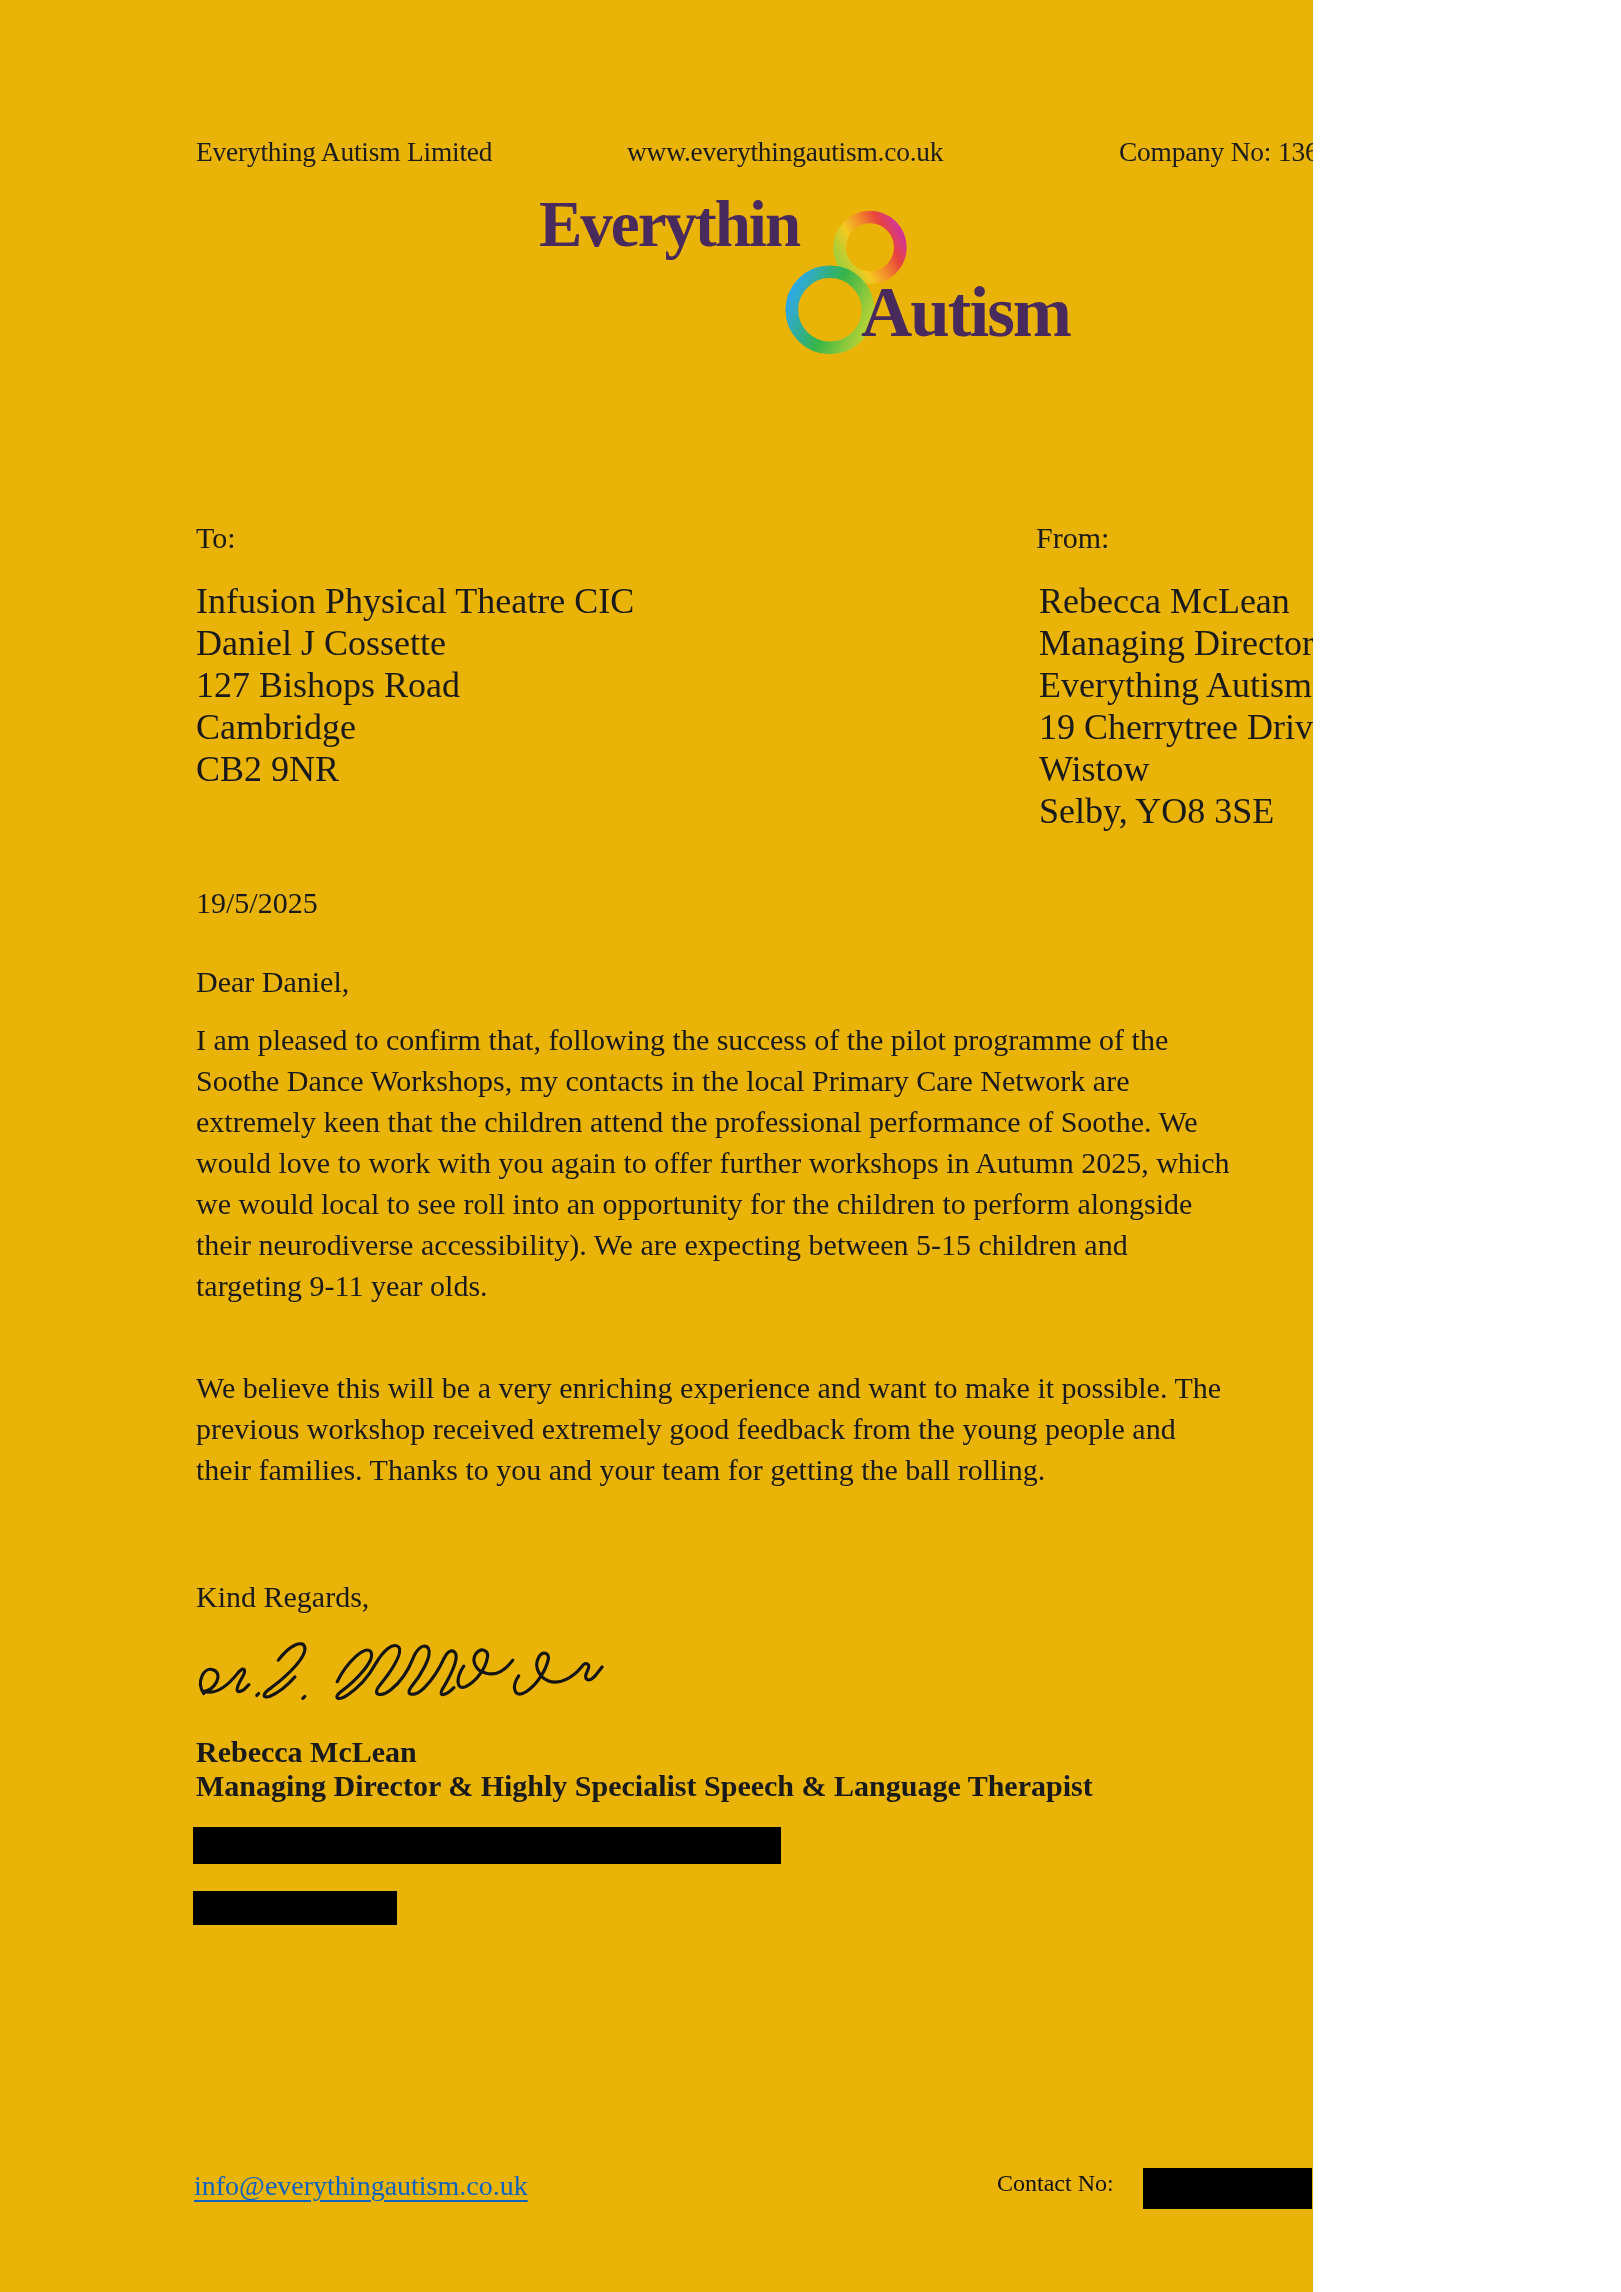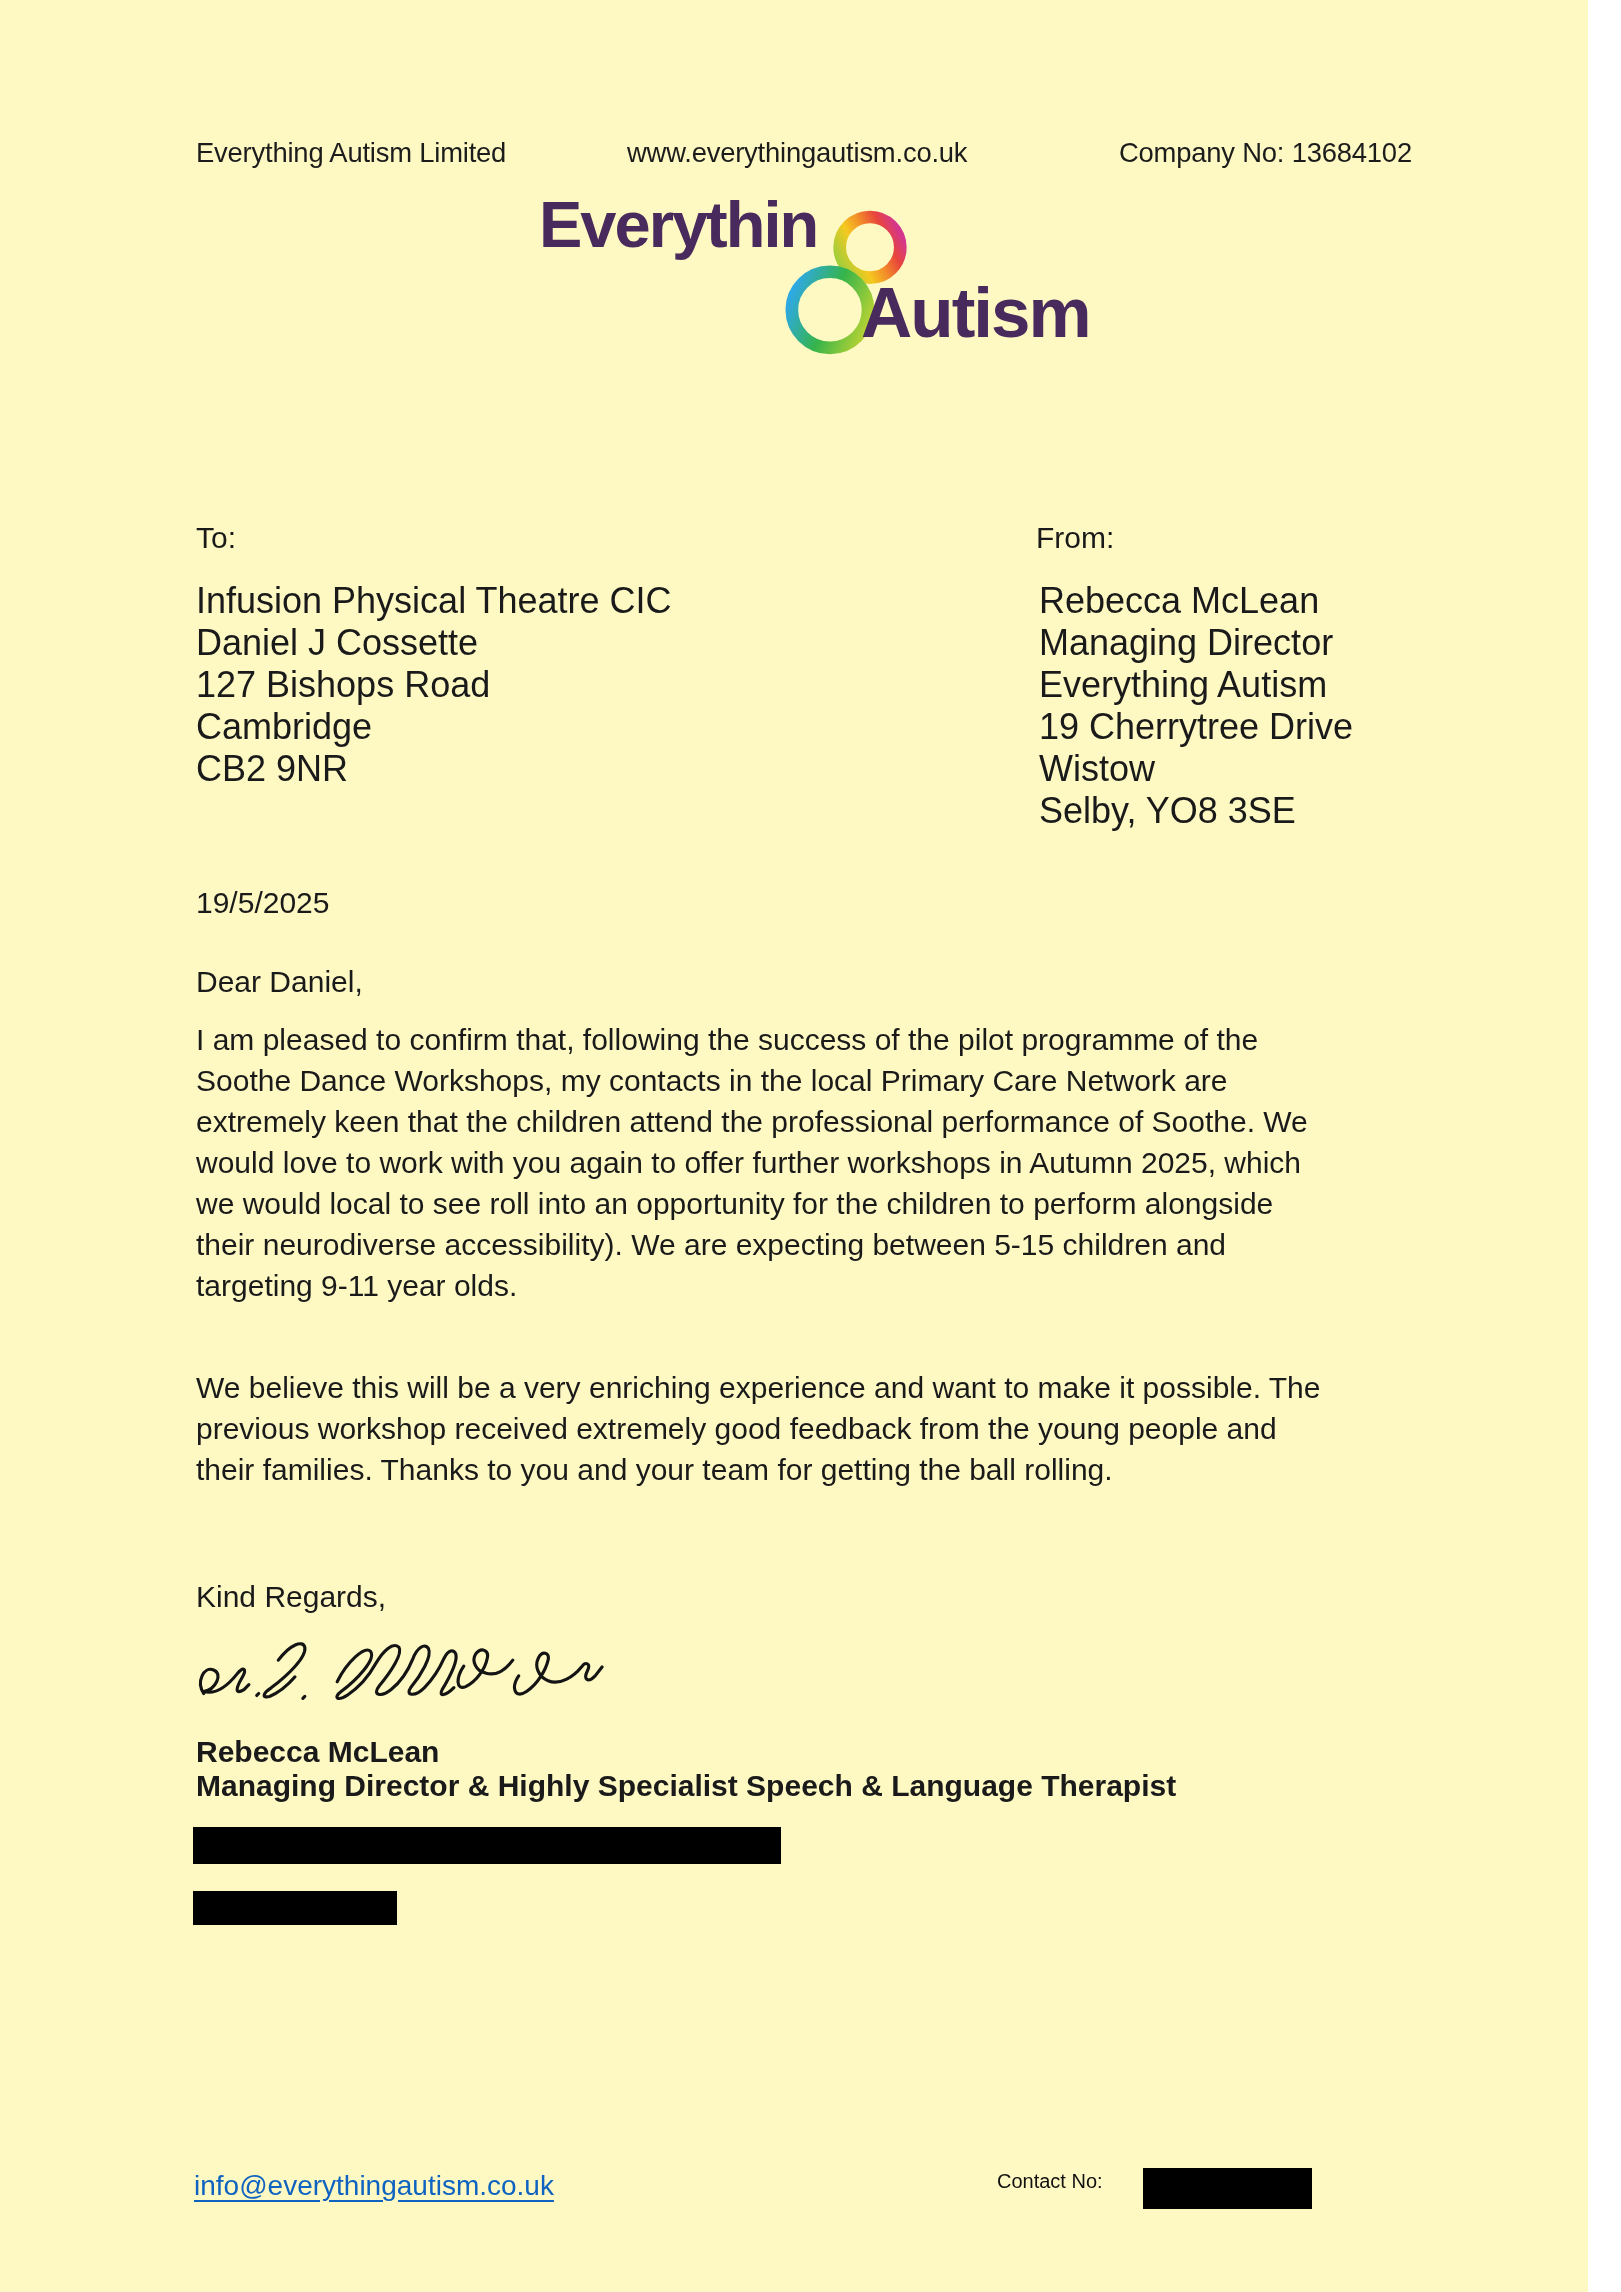--- a/index.html
+++ b/index.html
@@ -1,20 +1,20 @@
 <!DOCTYPE html>
 <html><head>
 <meta charset="utf-8">
 <style>
   html,body{margin:0;padding:0;background:#ffffff;}
   .page{
     position:relative;
-    width:1588px;height:2293px;
-    background:#fef9c3;
-    font-family:Liberation Sans, sans-serif;
+    width:1313px;height:2293px;
+    background:#eab308;
+    font-family:Liberation Serif, serif;
     color:#1a1a1a;
     overflow:hidden;
   }
   .abs{position:absolute;white-space:nowrap;}
 
   
   .hdr{font-size:27.4px;letter-spacing:-0.2px;color:#1c1c1c;}
 
   
   .logo-top{
@@ -36,21 +36,21 @@
 
   .bold-name{font-size:30px;font-weight:700;}
 
   .redaction{position:absolute;background:#000000;}
 
   
   .footer-link{
     font-size:28px;color:#0f63c0;text-decoration:underline;
     text-underline-offset:4.9px;cursor:pointer;
   }
-  .footer-label{font-size:20px;color:#111111;}
+  .footer-label{font-size:24px;color:#111111;}
 
   .sig-svg path{fill:none;stroke:#141414;stroke-width:3.2;stroke-linecap:round;stroke-linejoin:round;}
 </style>
 </head>
 <body>
 
 <div class="page">
 
   <div class="abs hdr" style="left:196px;top:137px;">Everything Autism Limited</div>
   <div class="abs hdr" style="left:619px;top:137px;margin-left:8px;">www.everythingautism.co.uk</div>

